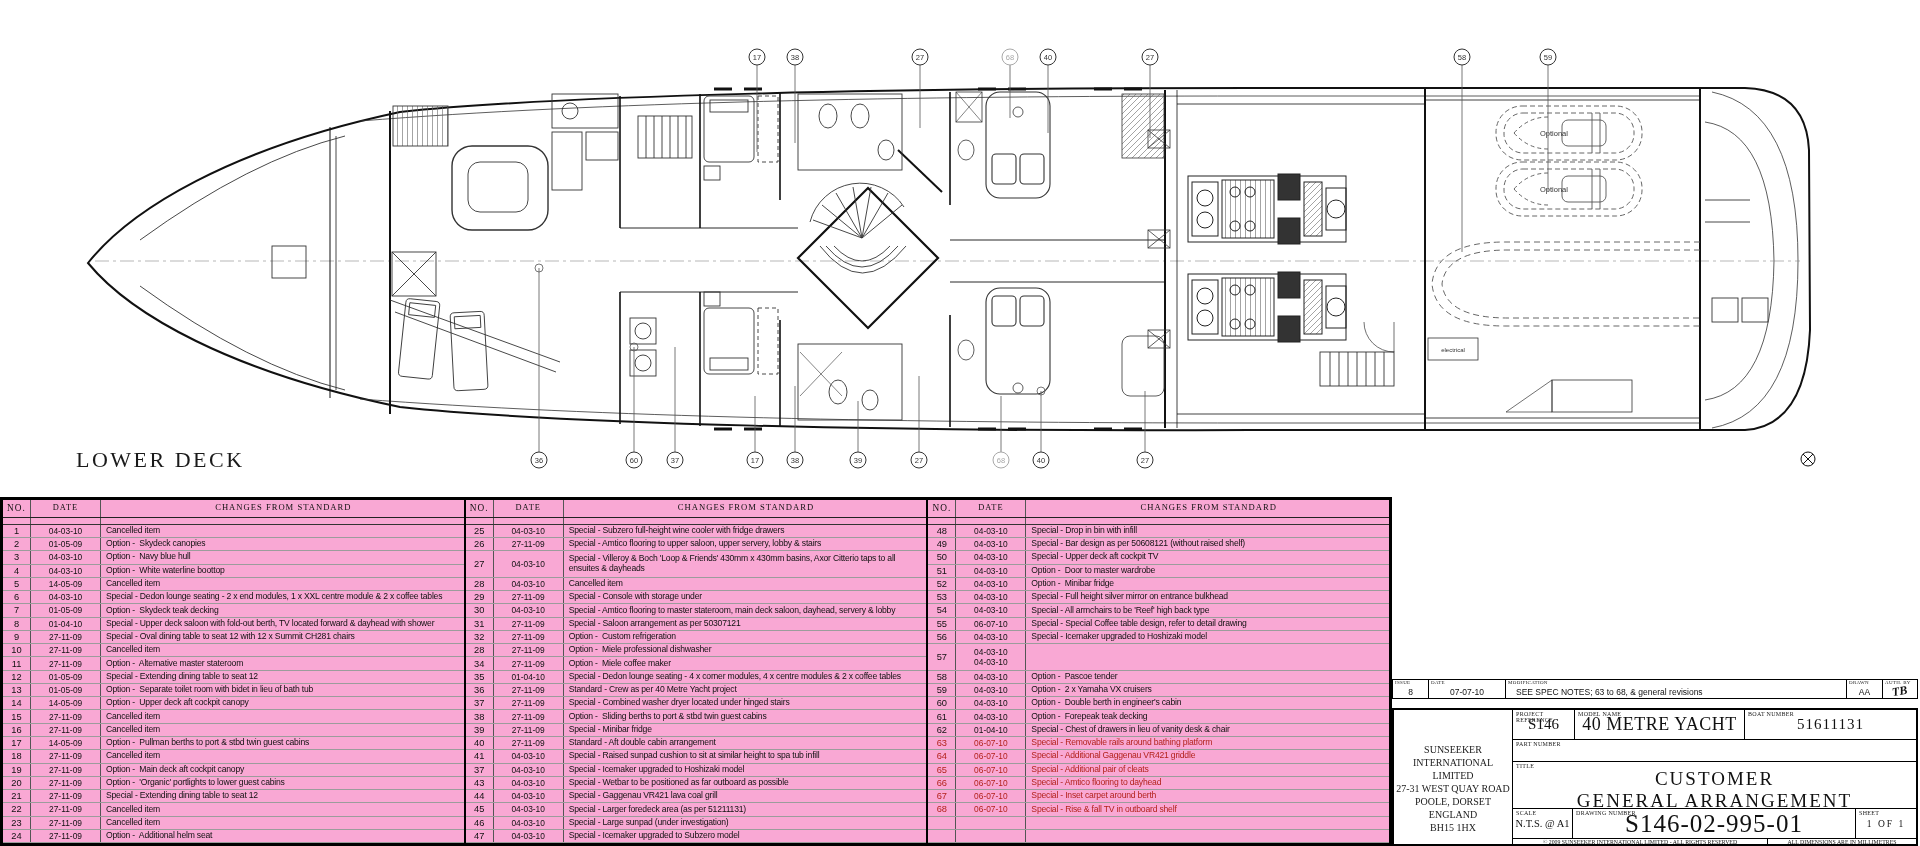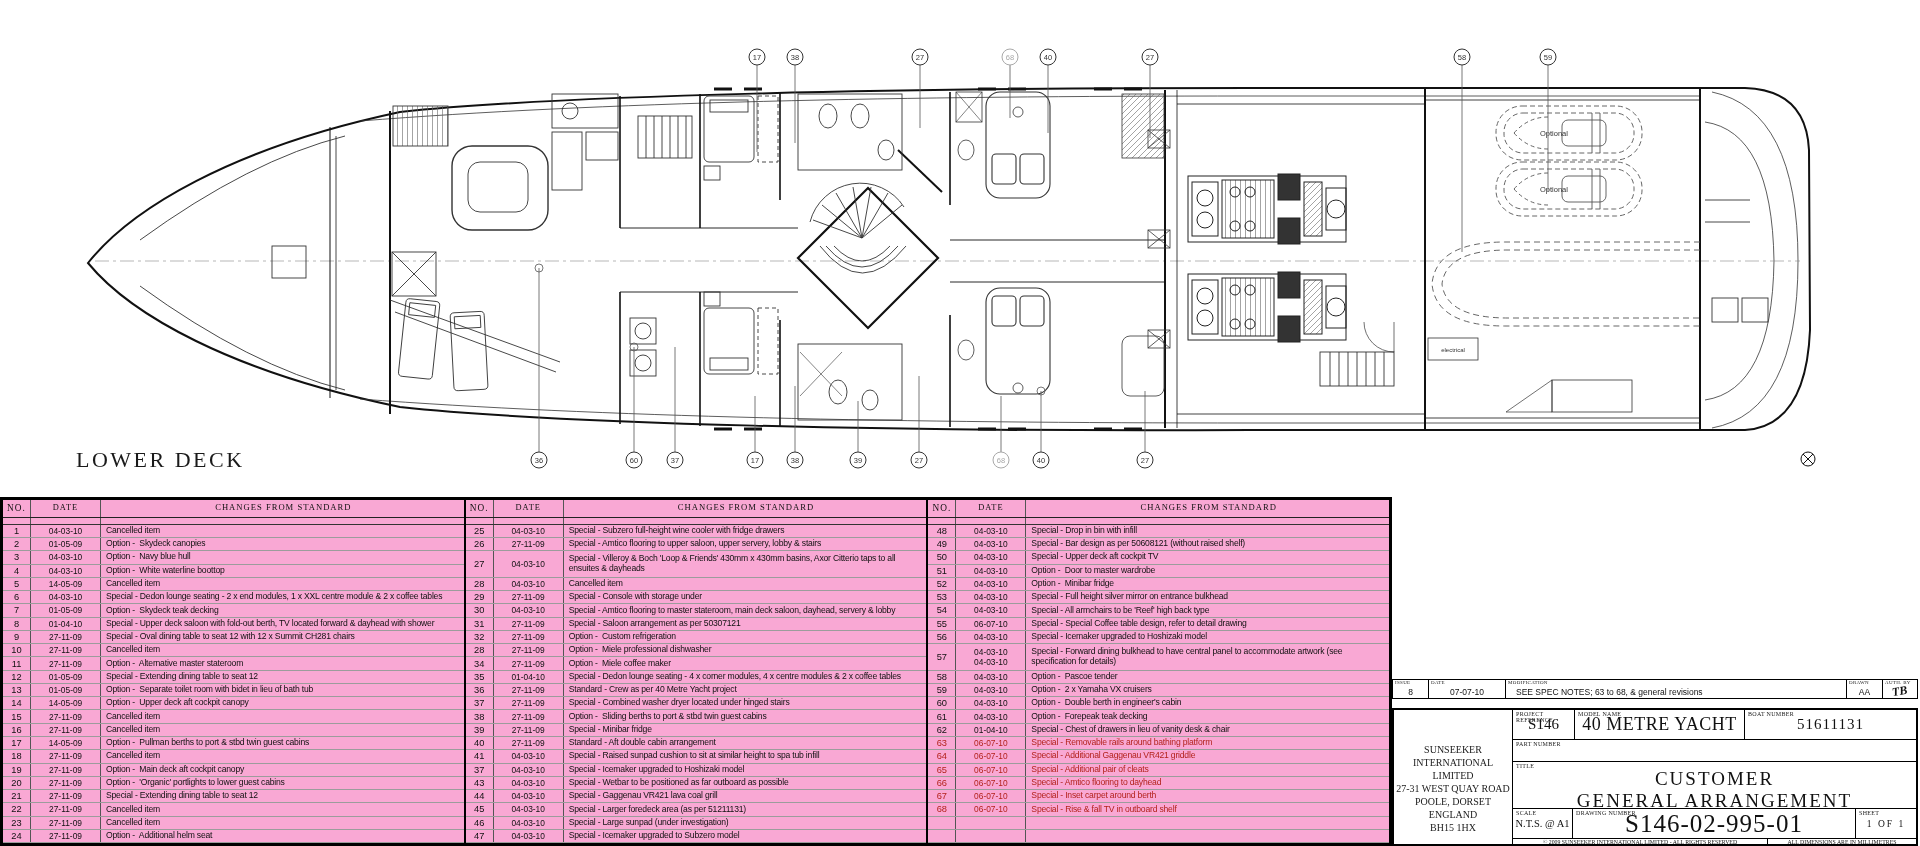--- a/index.html
+++ b/index.html
@@ -691,21 +691,20 @@
           <div class="c cno">56</div>
           <div class="c cdate">04-03-10</div>
           <div class="c ctext">Special - Icemaker upgraded to Hoshizaki model</div>
         </div>
         <div class="trow h2">
           <div class="c cno">57</div>
           <div class="c cdate">
             <div>04-03-10</div>
             <div>04-03-10</div>
           </div>
-          <div class="c ctext">Special - Forward dining bulkhead to have central panel to accommodate artwork (see specification for details)</div>
         </div>
         <div class="trow">
           <div class="c cno">58</div>
           <div class="c cdate">04-03-10</div>
           <div class="c ctext">Option -  Pascoe tender</div>
         </div>
         <div class="trow">
           <div class="c cno">59</div>
           <div class="c cdate">04-03-10</div>
           <div class="c ctext">Option -  2 x Yamaha VX cruisers</div>

